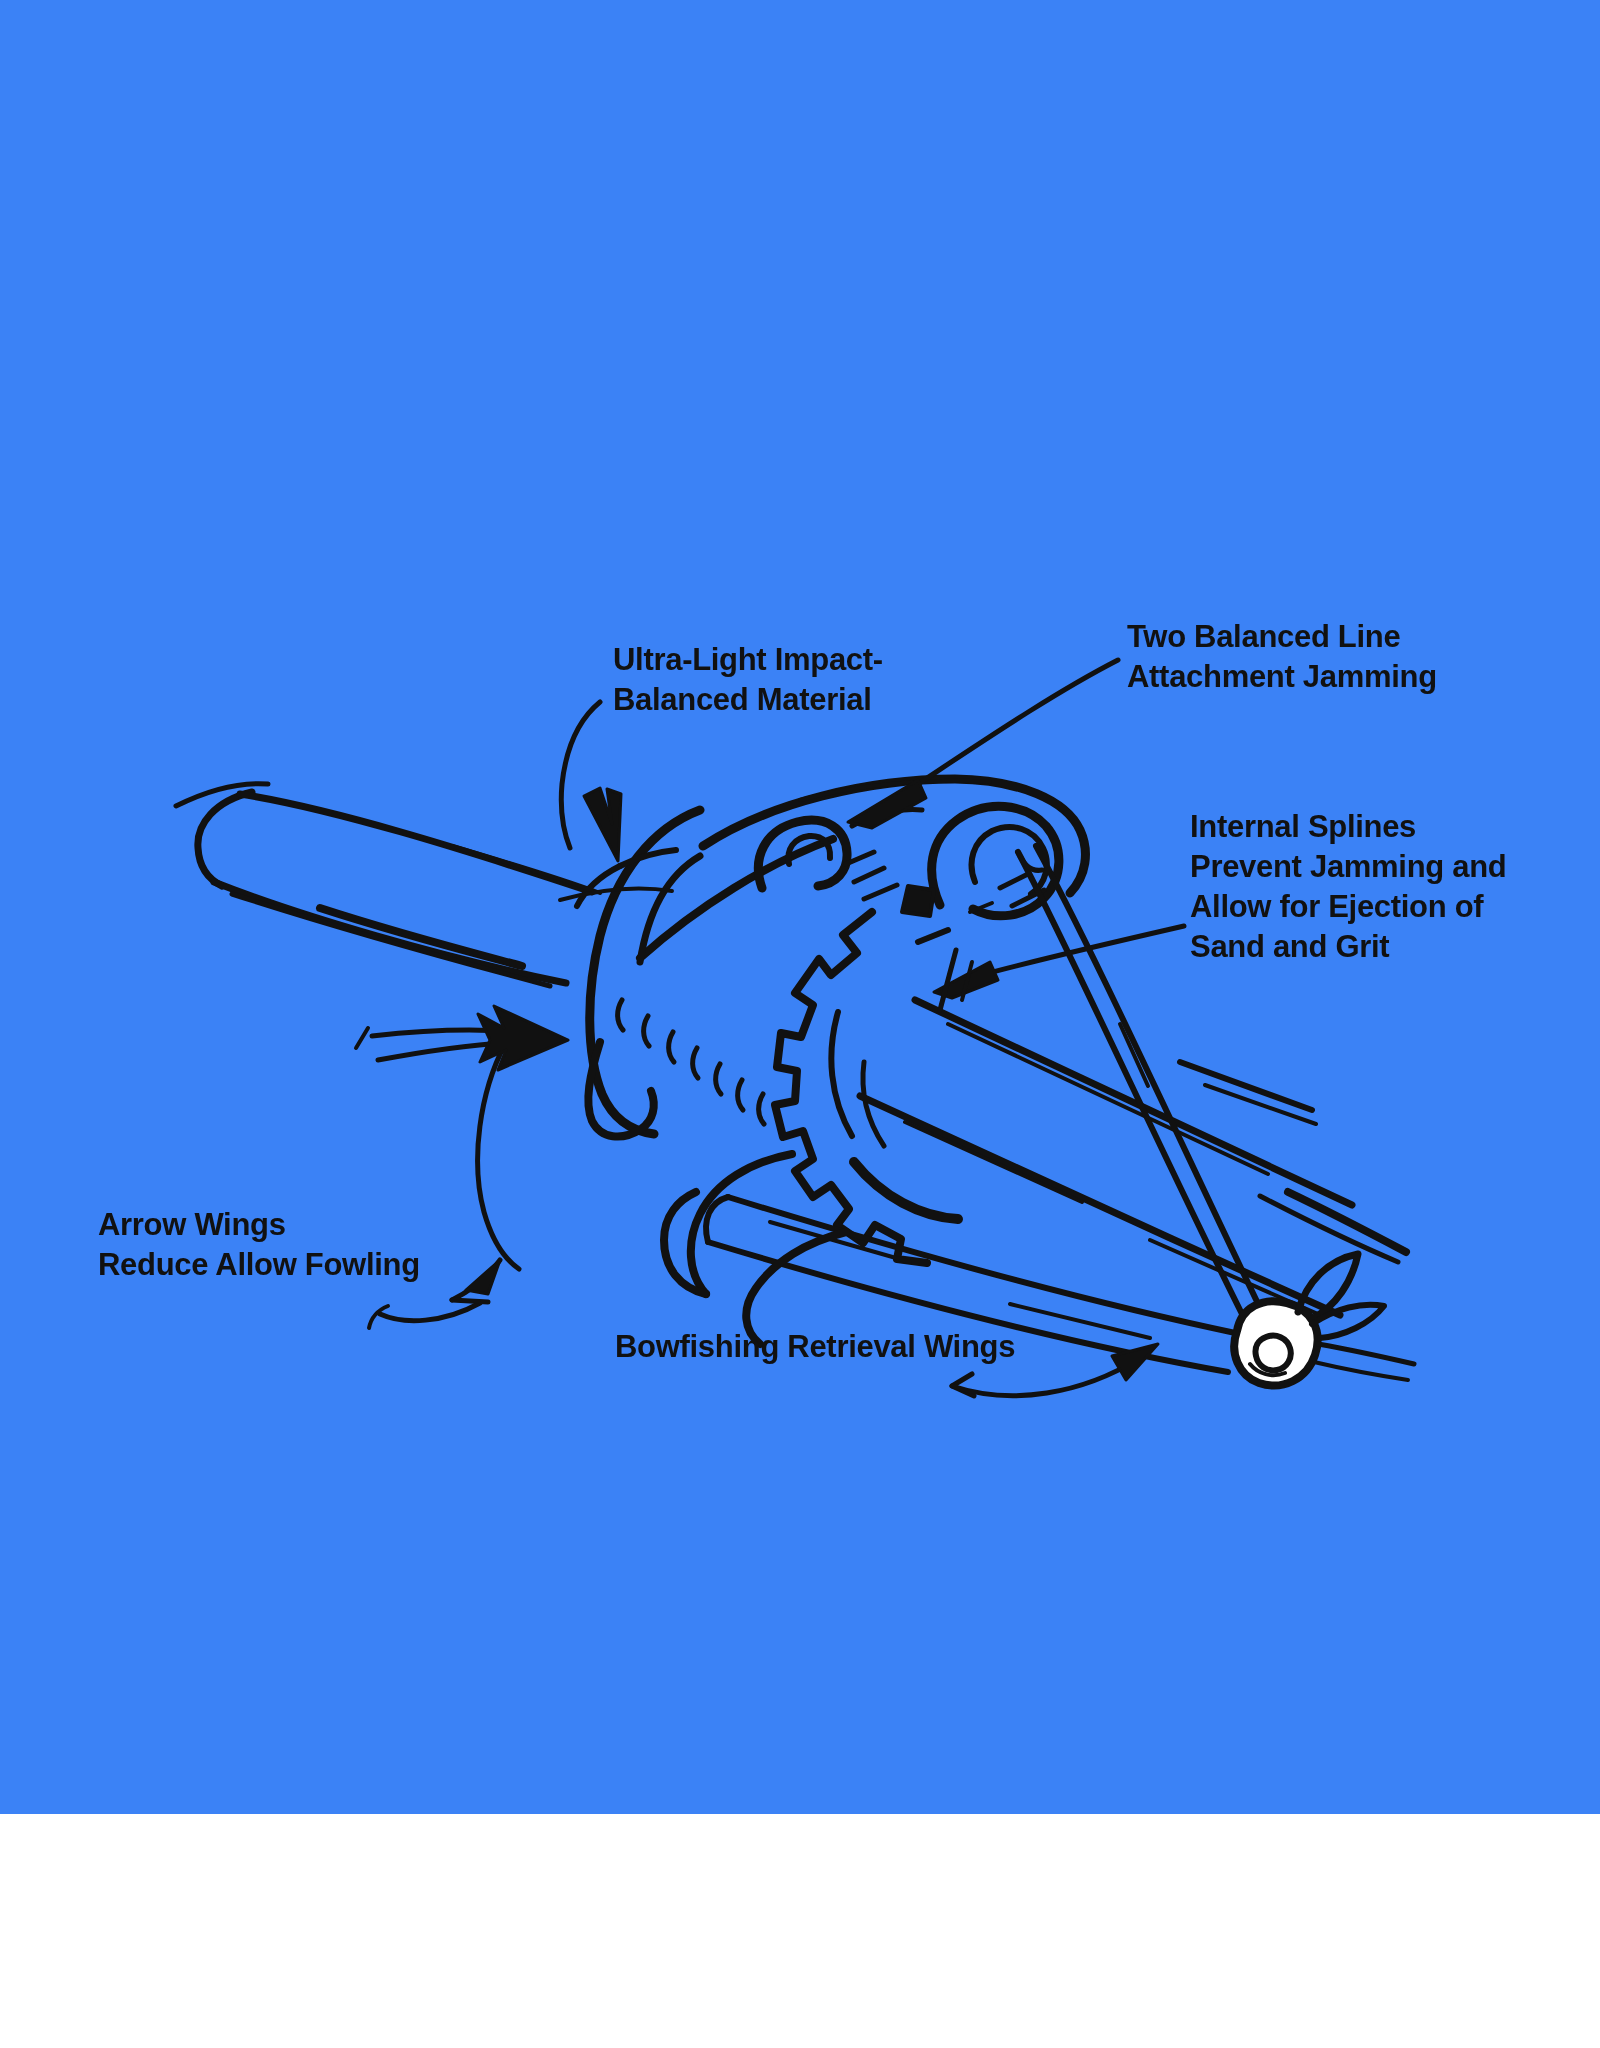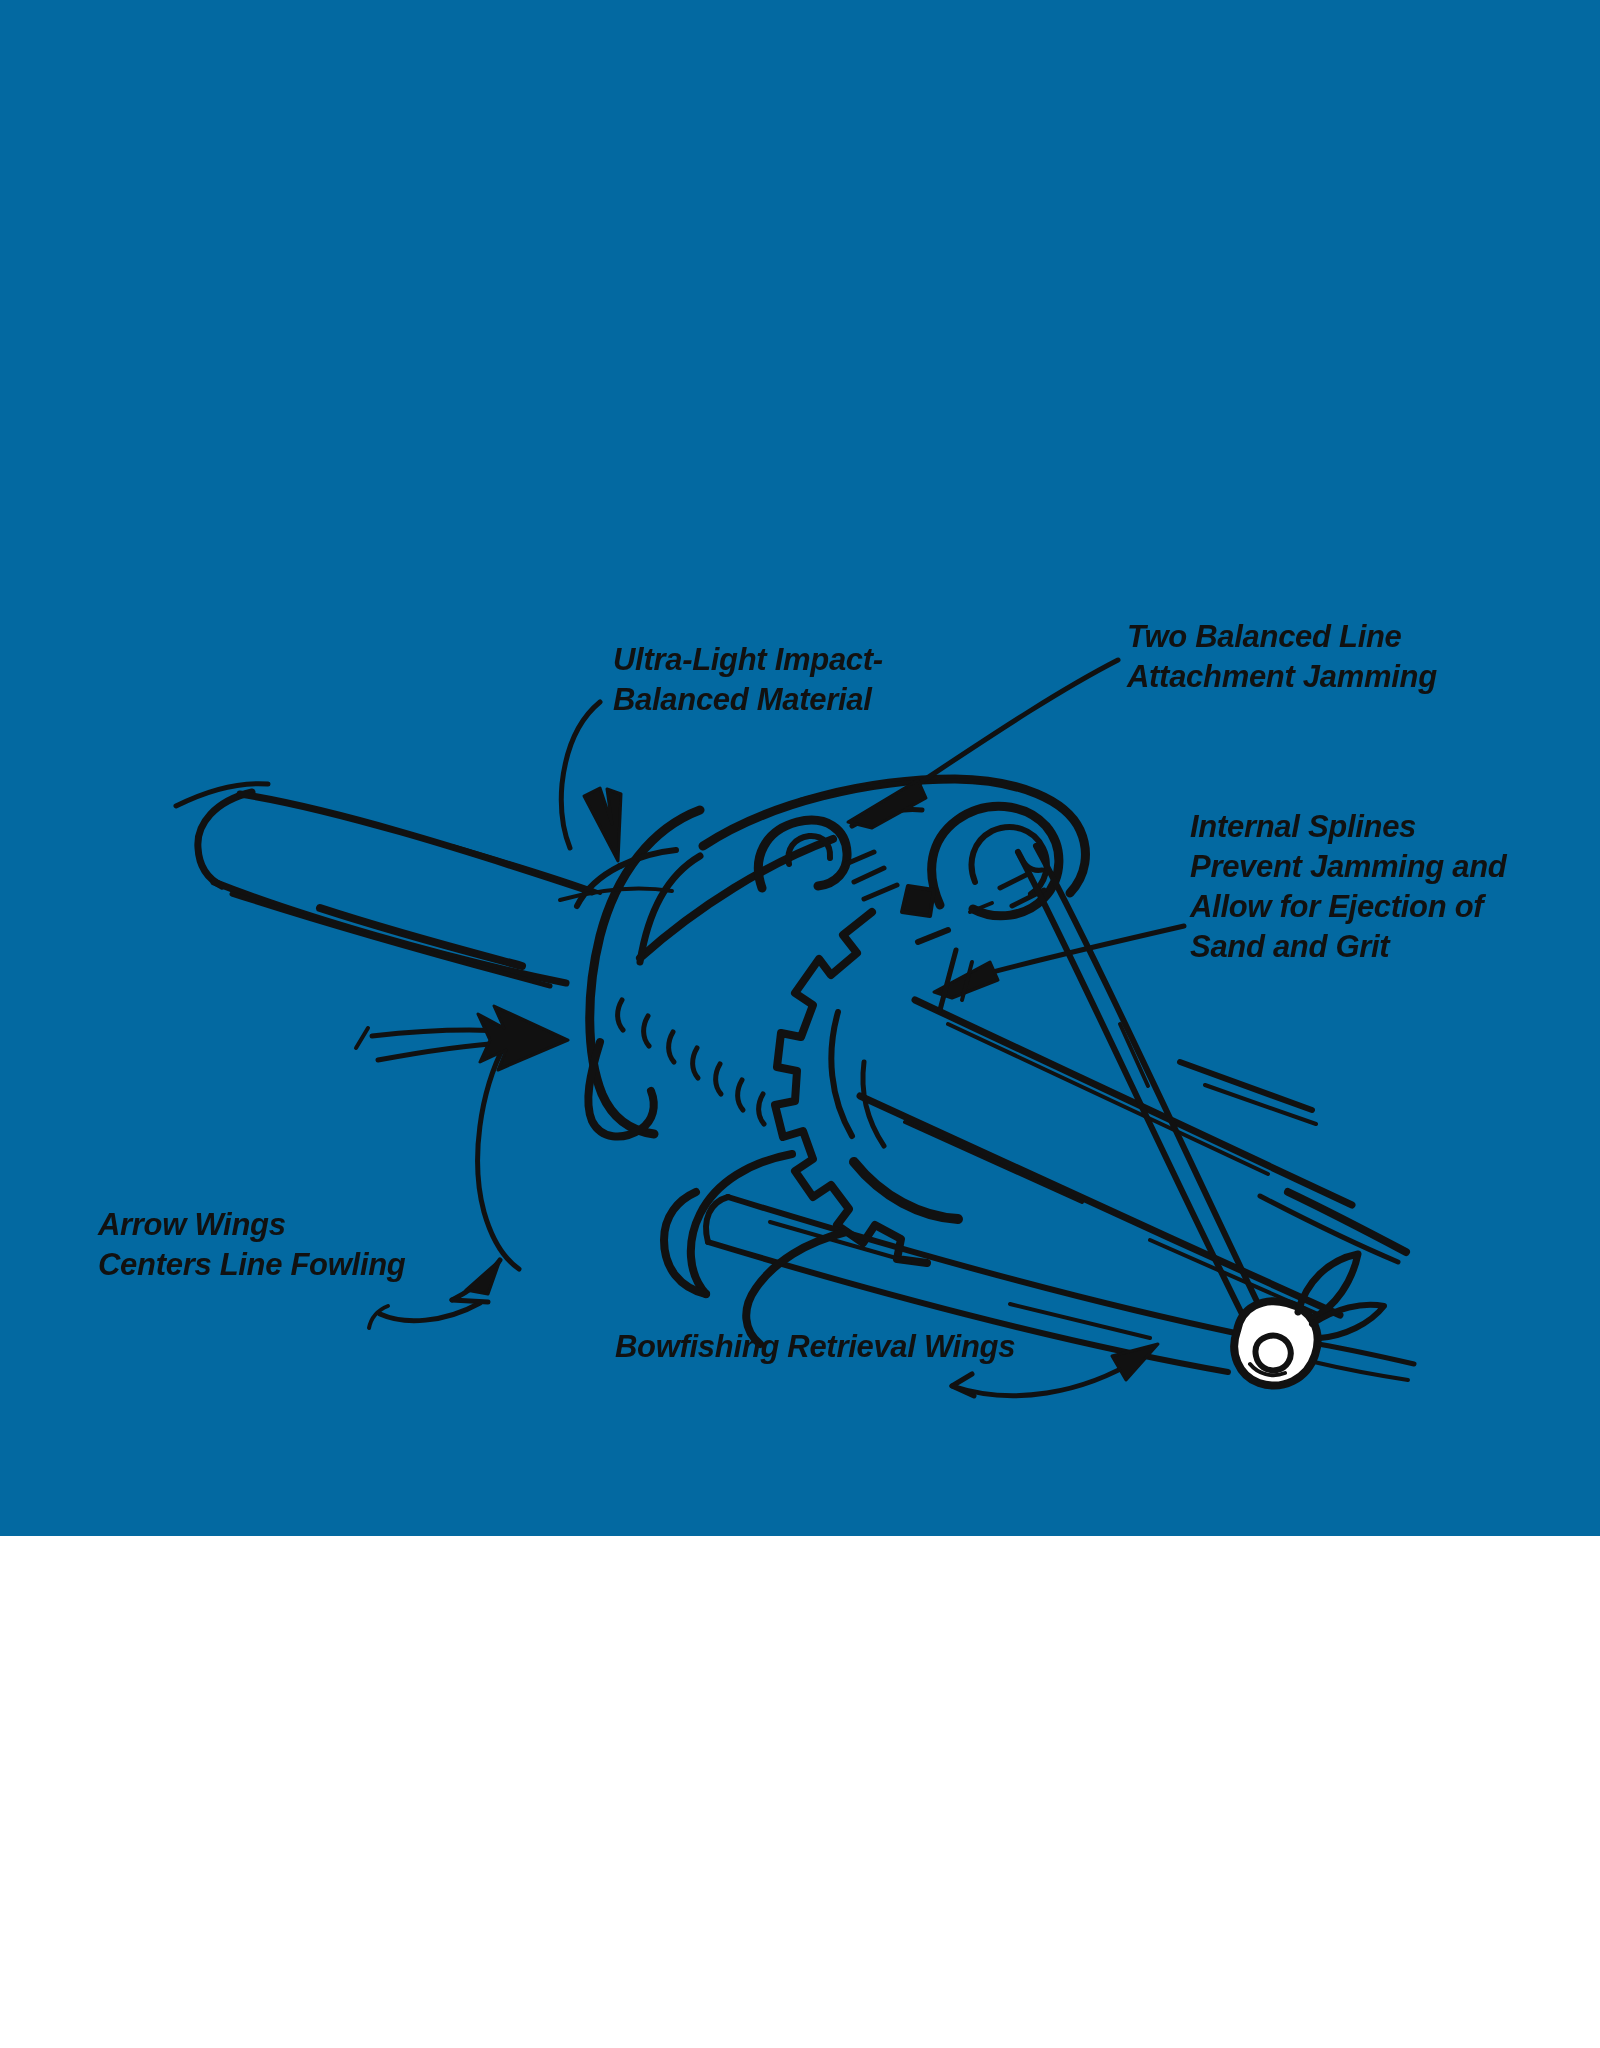--- a/index.html
+++ b/index.html
@@ -1,18 +1,18 @@
 <!DOCTYPE html>
 <html><head>
 <meta charset="utf-8">
 <style>
   html,body{margin:0;padding:0;background:#ffffff;}
   .stage{
-    position:relative;width:1600px;height:1536px;background:#0369a1;
-    overflow:hidden;font-family:"Liberation Sans", sans-serif;font-style:italic;
+    position:relative;width:1600px;height:1814px;background:#3b82f6;
+    overflow:hidden;font-family:"Liberation Sans", sans-serif;
   }
   .sketch{position:absolute;left:0;top:0;width:1600px;height:2048px;}
   .label{
     position:absolute;color:#111111;font-weight:700;font-size:31px;
     line-height:40px;letter-spacing:-0.3px;white-space:nowrap;
   }
 </style>
 </head>
 <body>
 
@@ -174,20 +174,20 @@
   <div class="label" style="left:1190px;top:807px">
     <div>Internal Splines</div>
     <div>Prevent Jamming and</div>
     <div>Allow for Ejection of</div>
     <div>Sand and Grit</div>
   </div>
 
 
   <div class="label" style="left:98px;top:1205px">
     <div>Arrow Wings</div>
-    <div>Centers Line Fowling</div>
+    <div>Reduce Allow Fowling</div>
   </div>
 
   <div class="label" style="left:615px;top:1327px">
     <div>Bowfishing Retrieval Wings</div>
   </div>
 
 </div>
 
 </body></html>

